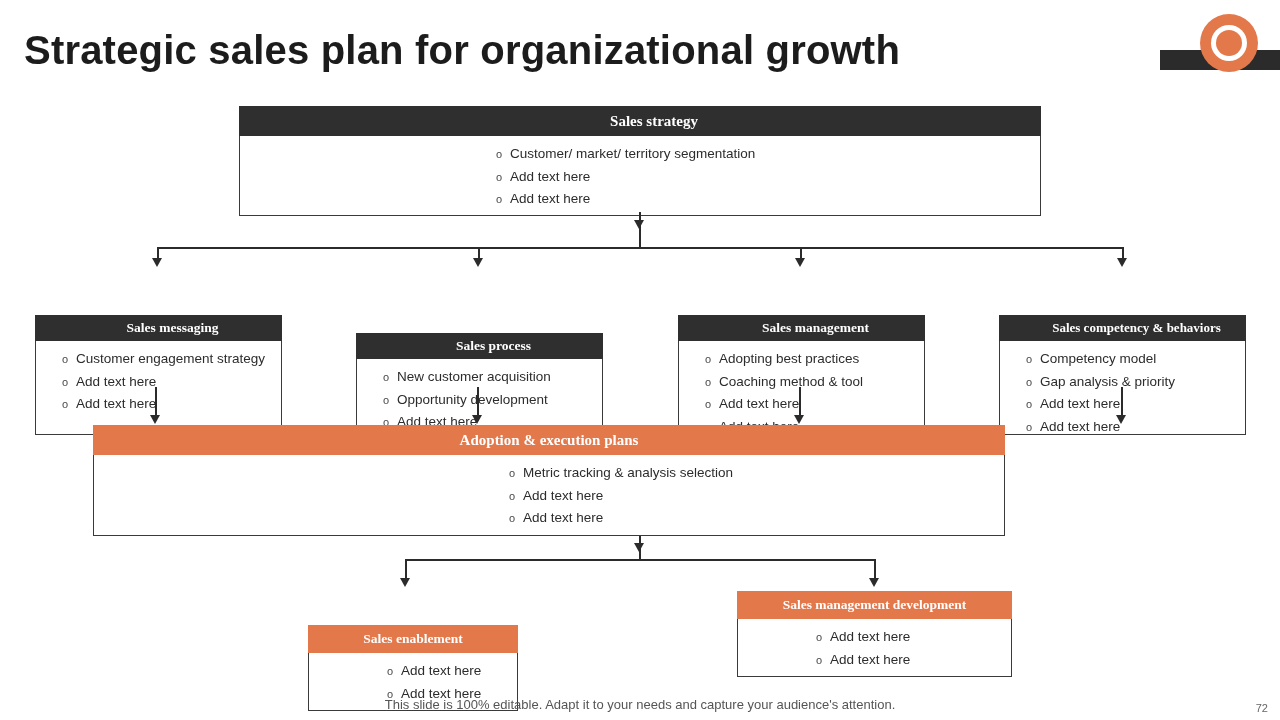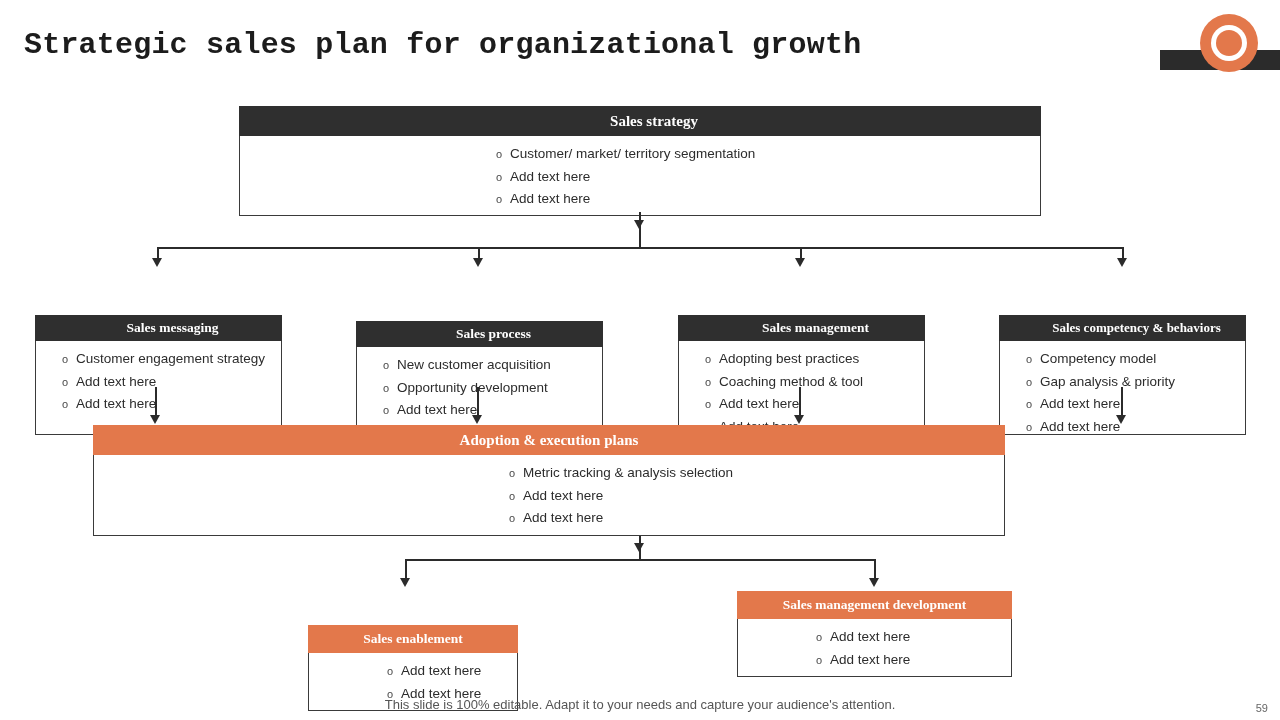--- a/index.html
+++ b/index.html
@@ -50,22 +50,22 @@
     height: 26px;
     border-radius: 50%;
     background: #e3784b;
   }
 
   
   .slide-title {
     position: absolute;
     left: 24px;
     top: 28px;
-    font-family: Liberation Mono, monospace;
-    font-size: 30px;
+    font-family: Liberation Sans, sans-serif;
+    font-size: 40px;
     font-weight: bold;
     color: #1c1c1c;
     letter-spacing: 0.2px;
   }
 
   
   .box {
     position: absolute;
     box-sizing: border-box;
   }
@@ -106,21 +106,21 @@
 
   
   #strategy { left: 239px; top: 106px; width: 802px; }
   #strategy .box-head { height: 30px; line-height: 30px; font-size: 15px; font-family: "Liberation Serif", serif; }
   #strategy .box-body { height: 80px; padding-left: 256px; }
 
   
   .row2 .box-head { height: 26px; line-height: 26px; font-size: 13.5px; font-family: "Liberation Serif", serif; margin-top: 48px; }
   .row2 .box-body { height: 94px; padding-left: 26px; }
   #col1 { left: 35px;  top: 267px; width: 247px; }
-  #col2 { left: 356px; top: 273px; width: 247px; }
+  #col2 { left: 356px; top: 285px; width: 247px; }
   #col3 { left: 678px; top: 267px; width: 247px; }
   #col4 { left: 999px; top: 267px; width: 247px; }
   #col4 .box-head { font-size: 13px; }
 
   
   #adoption { left: 93px; top: 425px; width: 912px; }
   #adoption .box-head { height: 30px; line-height: 30px; font-size: 15px; font-family: "Liberation Serif", serif; }
   #adoption .box-body { height: 81px; padding-left: 415px; }
 
   
@@ -290,13 +290,13 @@
   <div class="box-head head-orange">Sales management  development</div>
   <div class="box-body">
     <ul class="bullets">
       <li><span class="mk">o</span><span>Add text here</span></li>
       <li><span class="mk">o</span><span>Add text here</span></li>
     </ul>
   </div>
 </div>
 
 <div class="footer-note">This slide is 100% editable. Adapt it to your needs and capture your audience's attention.</div>
-<div class="page-num">59</div>
+<div class="page-num">72</div>
 
 </body></html>

